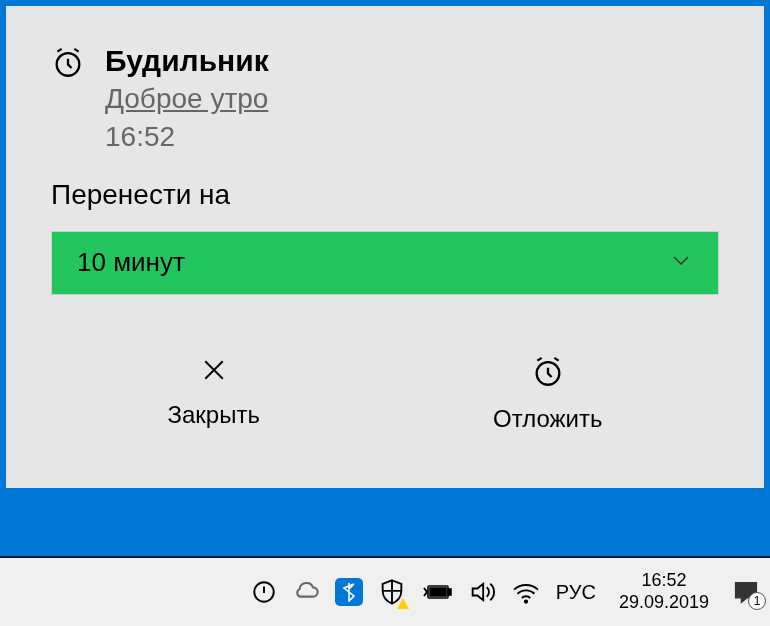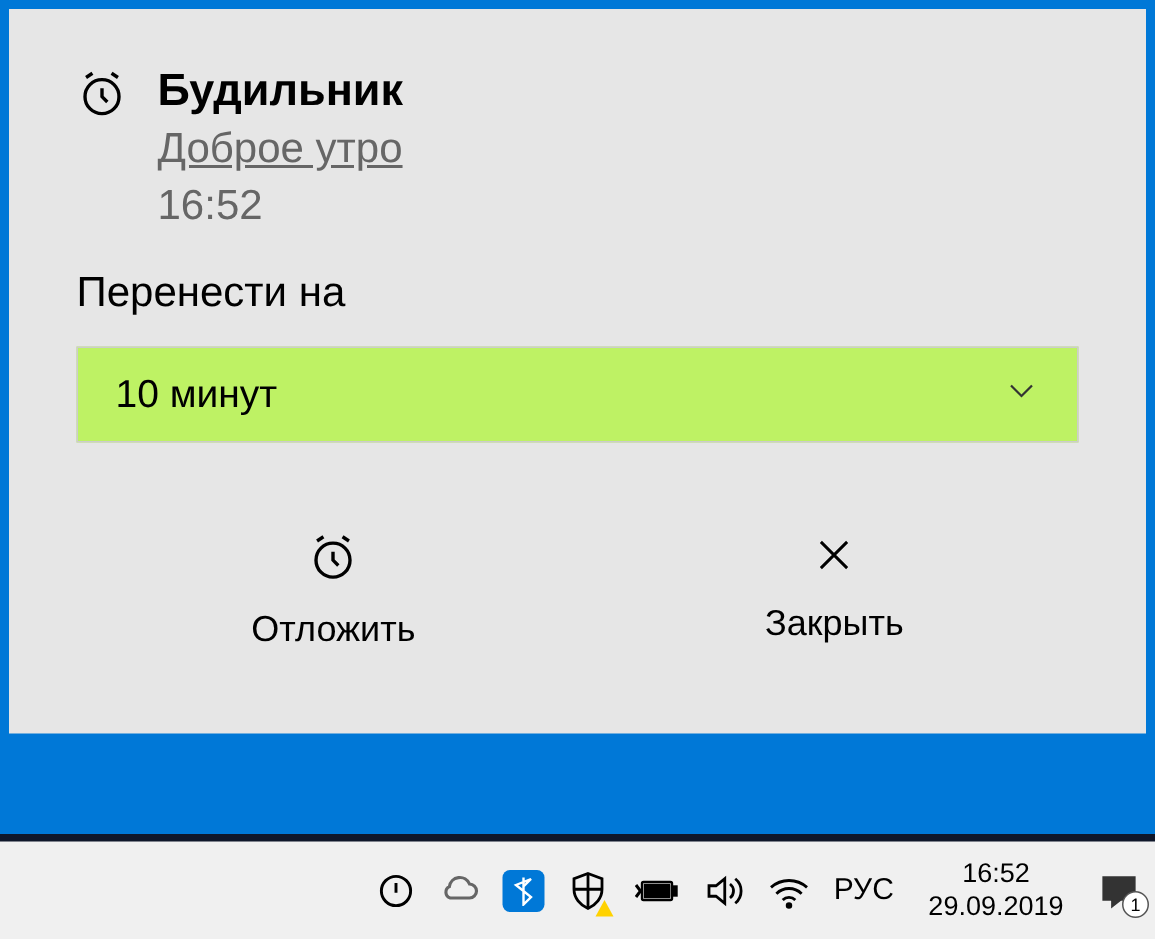--- a/index.html
+++ b/index.html
@@ -57,21 +57,21 @@
       font-size: 28px;
       color: #666;
       line-height: 1.35;
     }
     .snooze-label {
       font-size: 28px;
       color: #000;
       margin-bottom: 20px;
     }
     .dropdown {
-      background: #bef264;
+      background: #22c55e;
       border: 1px solid #ccc;
       height: 64px;
       display: flex;
       align-items: center;
       justify-content: space-between;
       padding: 0 25px;
       cursor: pointer;
     }
     .dropdown-text {
       font-size: 26px;
@@ -101,21 +101,21 @@
       position: absolute;
       bottom: 0;
       left: 0;
       right: 0;
       height: 70px;
       background: #f0f0f0;
       display: flex;
       align-items: center;
       justify-content: flex-end;
       padding: 0 10px;
-      border-top: 5px solid #0f172a;
+      border-top: 2px solid #0f172a;
     }
     .tray {
       display: flex;
       align-items: center;
       gap: 15px;
     }
     .tray-icon {
       display: flex;
       align-items: center;
       justify-content: center;
@@ -208,37 +208,37 @@
       <span class="chevron">
         <svg width="24" height="24" viewBox="0 0 24 24" fill="none" stroke="#333" stroke-width="1.5">
           <path d="M5 9l7 7 7-7"></path>
         </svg>
       </span>
     </div>
 
     <div class="actions">
       <div class="action-btn">
         <span>
+          <svg width="30" height="30" viewBox="0 0 24 24" fill="none" stroke="#000" stroke-width="1.6">
+            <path d="M5 5l14 14M19 5L5 19"></path>
+          </svg>
+        </span>
+        <span class="action-label">Закрыть</span>
+      </div>
+      <div class="action-btn">
+        <span>
           <svg width="34" height="34" viewBox="0 0 24 24" fill="none" stroke="#000" stroke-width="1.6">
             <circle cx="12" cy="13" r="8"></circle>
             <path d="M12 9v4l2.5 2.5"></path>
             <path d="M4.5 4 L7.5 2"></path>
             <path d="M19.5 4 L16.5 2"></path>
           </svg>
         </span>
         <span class="action-label">Отложить</span>
       </div>
-      <div class="action-btn">
-        <span>
-          <svg width="30" height="30" viewBox="0 0 24 24" fill="none" stroke="#000" stroke-width="1.6">
-            <path d="M5 5l14 14M19 5L5 19"></path>
-          </svg>
-        </span>
-        <span class="action-label">Закрыть</span>
-      </div>
     </div>
   </div>
 </div>
 
 <div class="taskbar">
   <div class="tray">
     <span class="tray-icon">
       <svg width="26" height="26" viewBox="0 0 24 24" fill="none" stroke="#000" stroke-width="1.8">
         <circle cx="12" cy="12" r="9"></circle>
         <path d="M12 7v6"></path>

